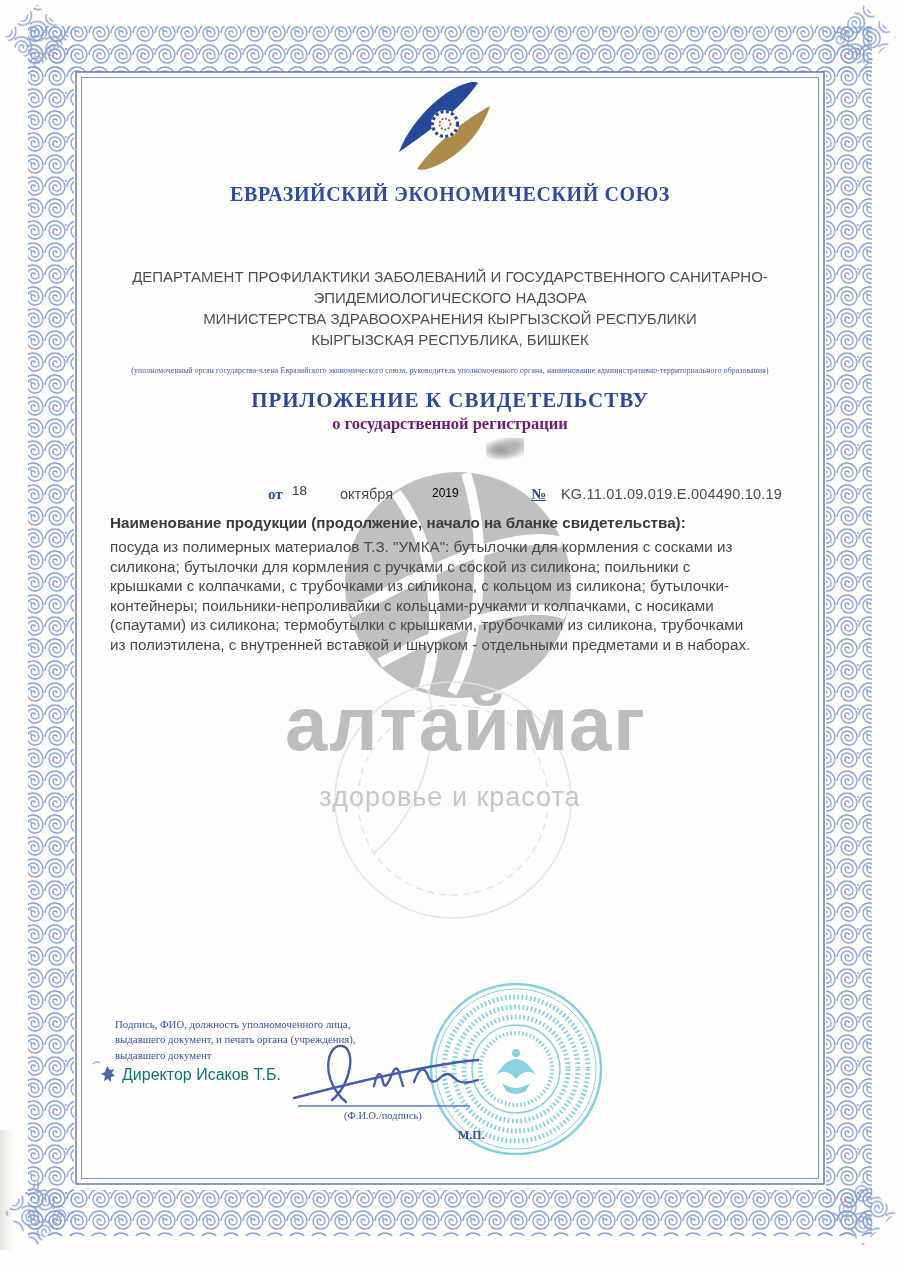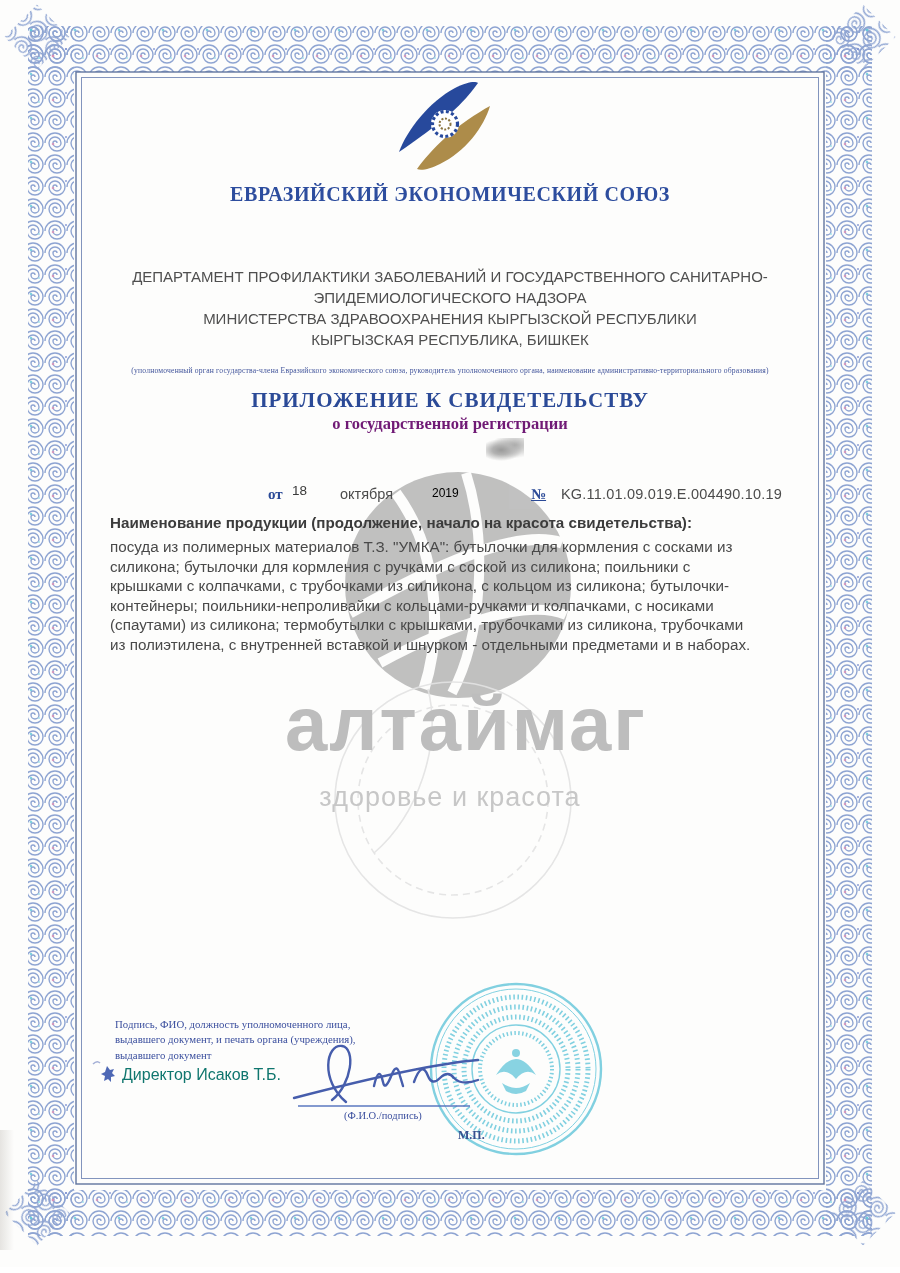--- a/index.html
+++ b/index.html
@@ -155,21 +155,21 @@
       <path d="M-78,78 C0,36 72,14 108,30" stroke="#fdfdfc" stroke-width="10" fill="none"></path>
     </g>
 
     <g fill="none" stroke="#e3e3e3" stroke-width="1.6" opacity="0.9">
       <path d="M-30,104 C-16,160 -40,230 -84,268"></path>
       <circle cx="-5" cy="215" r="95" stroke-dasharray="7 5"></circle>
       <circle cx="-5" cy="215" r="118"></circle>
     </g>
   </svg>
 
-  <div class="abs product-label">Наименование продукции (продолжение, начало на красота свидетельства):</div>
+  <div class="abs product-label">Наименование продукции (продолжение, начало на бланке свидетельства):</div>
   <div class="abs product-desc">посуда из полимерных материалов Т.З. "УМКА": бутылочки для кормления с сосками из силикона; бутылочки для кормления с ручками с соской из силикона; поильники с крышками с колпачками, с трубочками из силикона, с кольцом из силикона; бутылочки-контейнеры; поильники-непроливайки с кольцами-ручками и колпачками, с носиками (спаутами) из силикона; термобутылки с крышками, трубочками из силикона, трубочками из полиэтилена, с внутренней вставкой и шнурком - отдельными предметами и в наборах.</div>
 
   <div class="abs center wm-brand">алтаймаг</div>
   <div class="abs sig-note">Подпись, ФИО, должность уполномоченного лица, выдавшего документ, и печать органа (учреждения), выдавшего документ</div>
 
   <div class="abs center wm-tagline">здоровье и красота</div>
 
   <svg class="abs" style="left:90px;top:1058px;z-index:3;" width="34" height="30" viewBox="0 0 34 30">
     <path d="M17,8 l3,4 4,-1 -2,4 3,3 -4,1 0,5 -3,-3 -4,2 1,-5 -4,-2 4,-2 z" fill="#2f4da8" opacity="0.85"></path>
     <path d="M3,6 q4,-4 7,-1" stroke="#7d8fc6" stroke-width="1.5" fill="none" opacity="0.7"></path>

